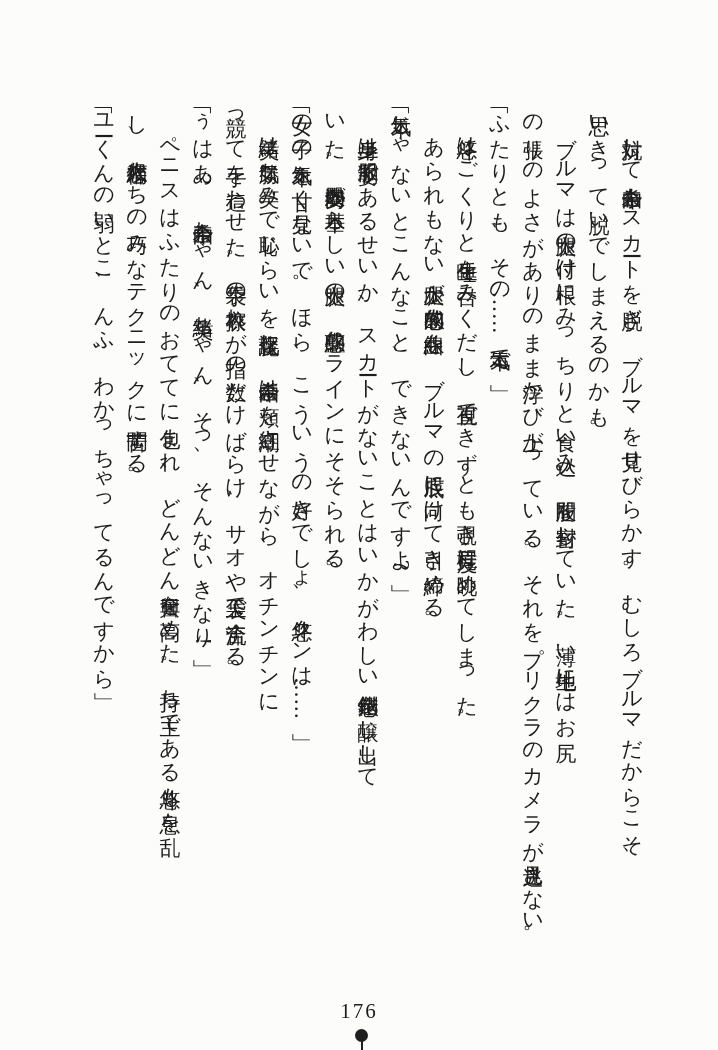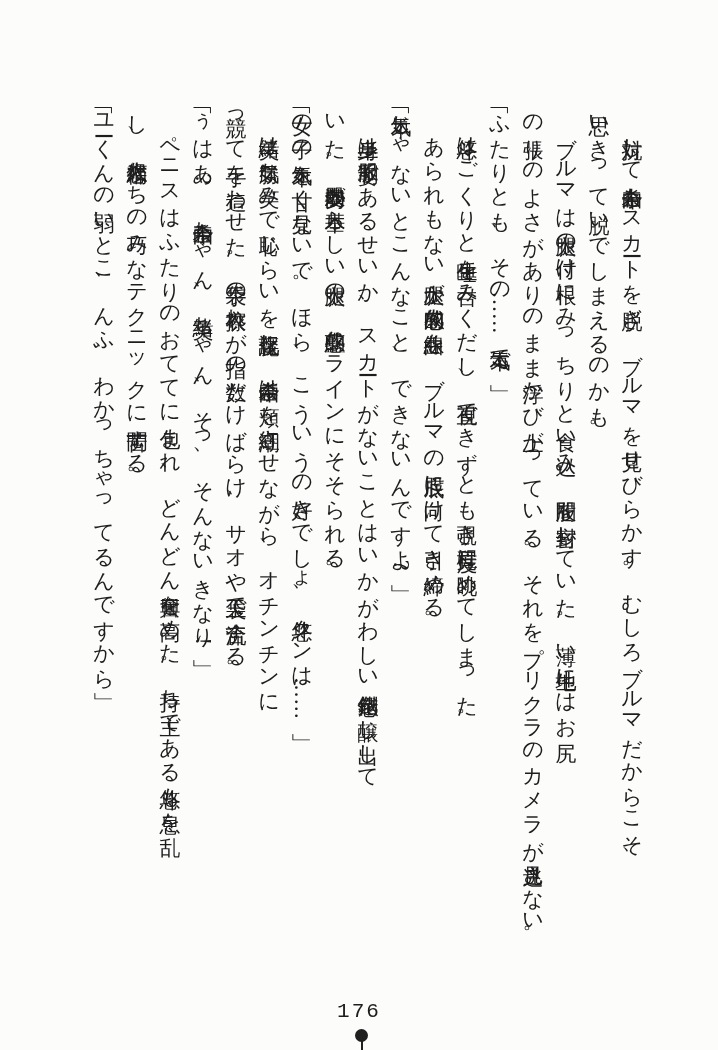--- a/index.html
+++ b/index.html
@@ -39,21 +39,21 @@
   }
   .text-block p.indent {
     text-indent: 21.5px;
   }
   .page-number {
     position: absolute;
     top: 1001px;
     left: 0;
     width: 718px;
     text-align: center;
-    font-family: Liberation Mono, monospace;
+    font-family: Liberation Serif, serif;
     font-size: 21px;
     line-height: 21px;
     letter-spacing: 2px;
     color: var(--ink, #2b2b2b);
   }
   .click-marker {
     position: absolute;
     left: 355px;
     top: 1029px;
     width: 14px;

